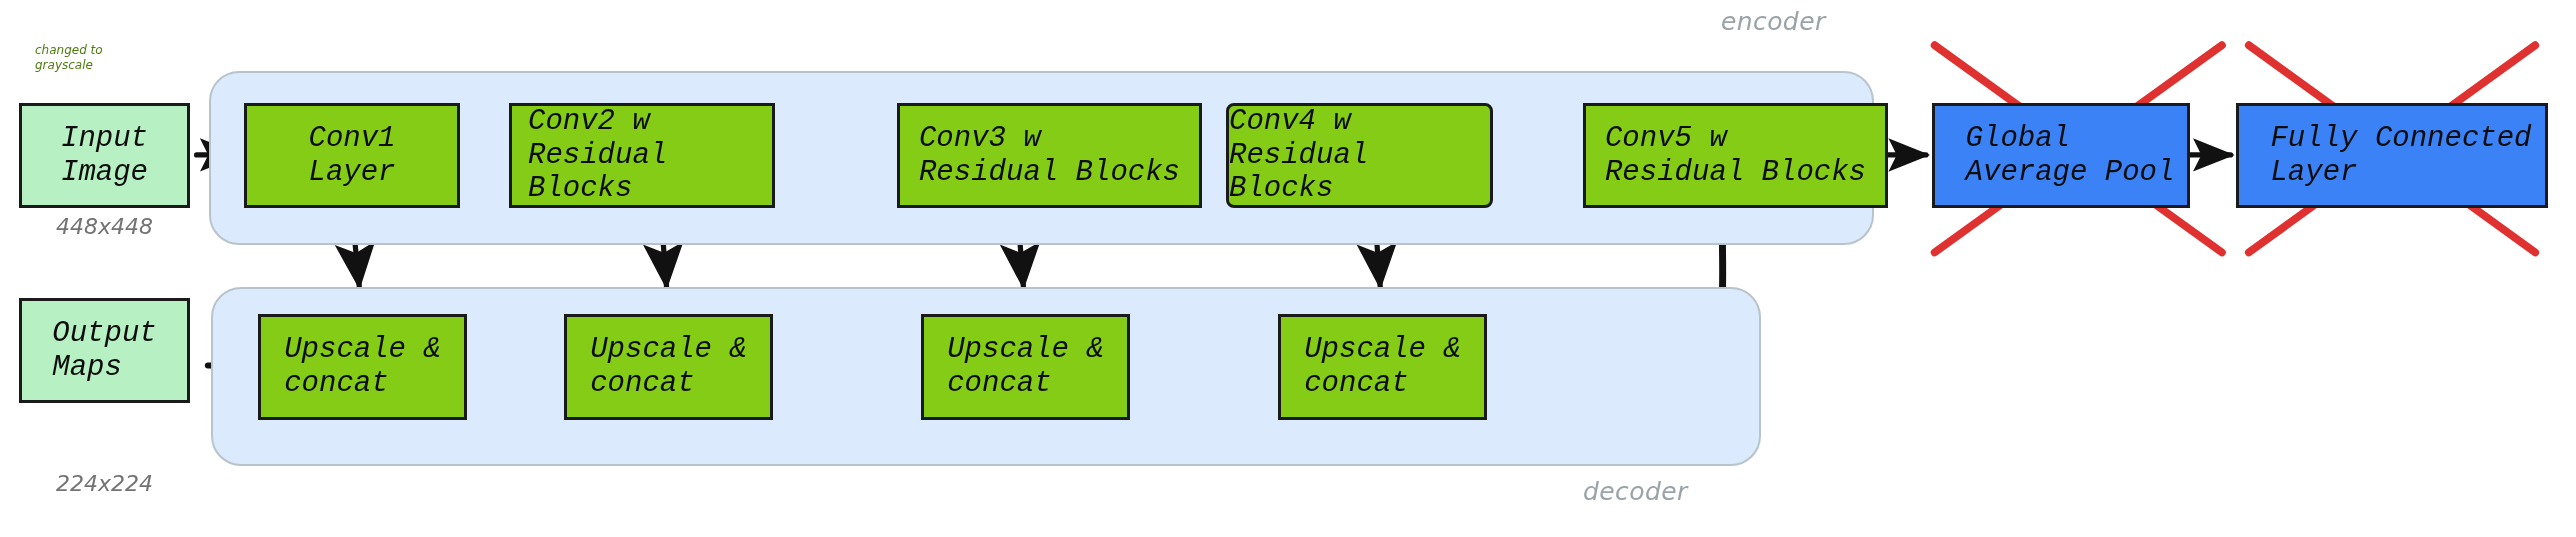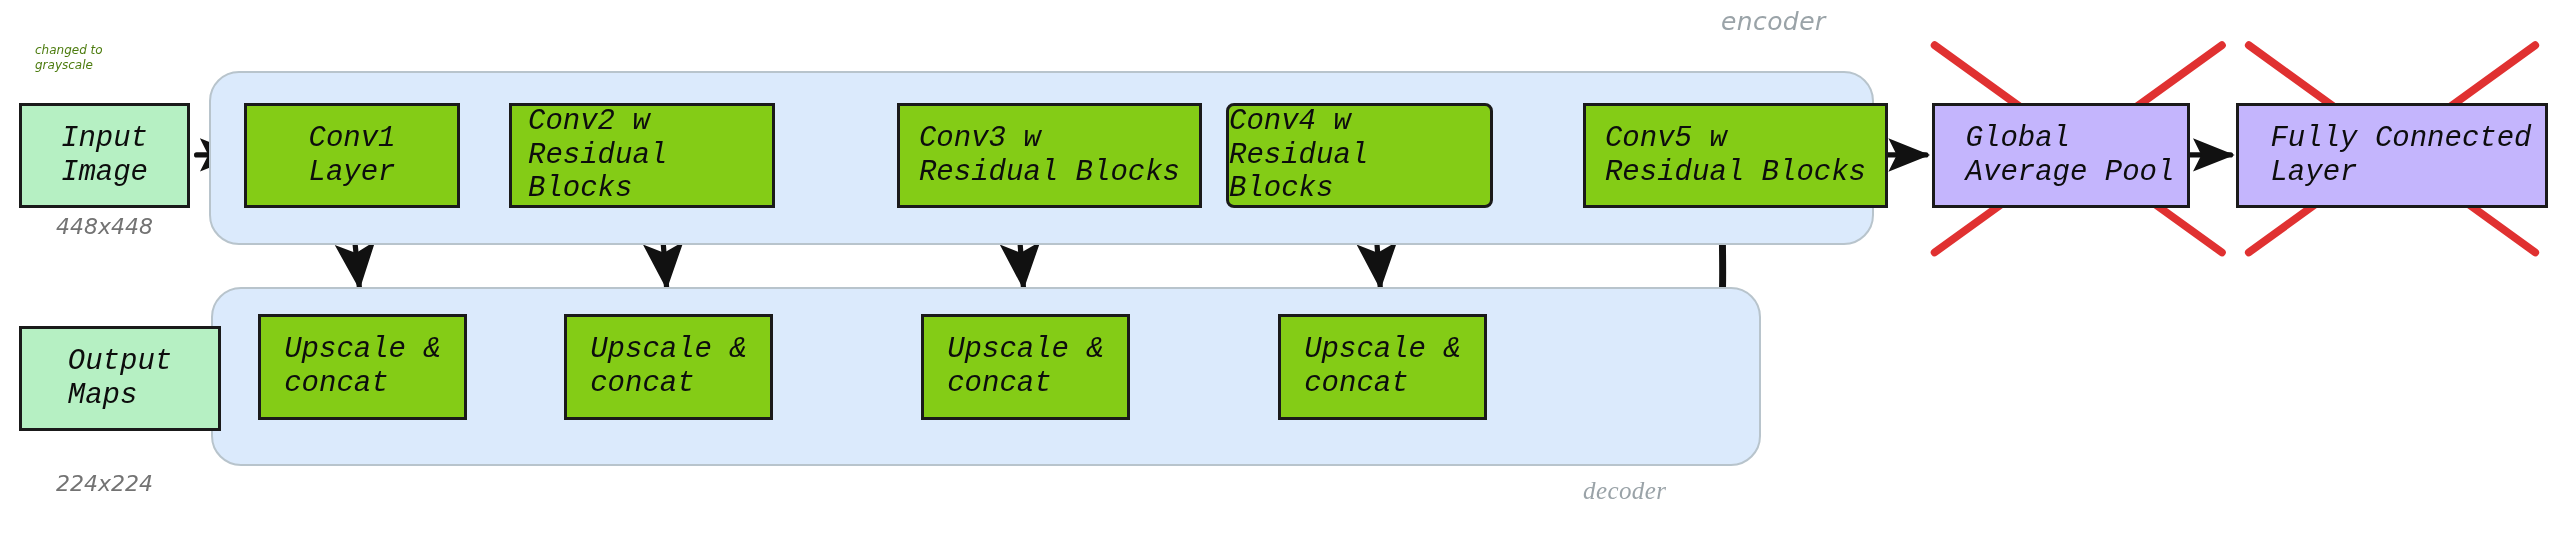--- a/index.html
+++ b/index.html
@@ -53,21 +53,21 @@
     text-align: left;
     font-family: Liberation Mono, monospace;
     font-size: 29px;
     font-style: italic;
     line-height: 1.16;
     color: #0d0d0d;
     white-space: pre-line;
   }
   .node.blue  { background: #84cc16; }
   .node.green { background: #b6f0c3; }
-  .node.white { background: #c4b5fd; padding-left: 18px; }
+  .node.white { background: #3b82f6; padding-left: 18px; }
 
   .caption {
     position: absolute;
     font-family: "DejaVu Sans", sans-serif;
     font-size: 22px;
     font-style: italic;
     color: #737373;
     text-align: center;
     white-space: nowrap;
   }
@@ -135,30 +135,30 @@
       <line x1="2552" y1="52" x2="2222" y2="290"></line>
       <line x1="2583" y1="52" x2="2912" y2="290"></line>
       <line x1="2912" y1="52" x2="2583" y2="290"></line>
     </g>
   </svg>
 
   <div class="group-panel" style="left:209px; top:71px; width:1665px; height:174px;"></div>
   <div class="group-label" style="left:1721px; top:7px;">encoder</div>
 
   <div class="group-panel" style="left:211px; top:287px; width:1550px; height:179px;"></div>
-  <div class="group-label" style="left:1583px; top:477px;font-family:Liberation Serif, serif;">decoder</div>
+  <div class="group-label" style="left:1583px; top:477px;">decoder</div>
 
   <div class="node green" style="left:19px; top:103px; width:171px; height:105px;">Input
 Image</div>
   <div class="caption" style="left:19px; top:214px; width:171px;">448x448</div>
 
   <div class="annotation" style="left:35px; top:43px; width:141px;">changed to
 grayscale</div>
 
-  <div class="node green" style="left:19px; top:326px; width:202px; height:105px;">Output
+  <div class="node green" style="left:19px; top:298px; width:171px; height:105px;">Output
 Maps</div>
   <div class="caption" style="left:19px; top:425px; width:171px;margin-top:46px;">224x224</div>
 
   <div class="node blue" style="left:244px; top:103px; width:216px; height:105px;">Conv1
 Layer</div>
   <div class="node blue" style="left:509px; top:103px; width:266px; height:105px;padding-left:16px;">Conv2 w
 Residual Blocks</div>
   <div class="node blue" style="left:869px; top:103px; width:305px; height:105px;margin-left:28px;">Conv3 w
 Residual Blocks</div>
   <div class="node blue" style="left:1226px; top:103px; width:267px; height:105px;border-radius:8px;">Conv4 w

